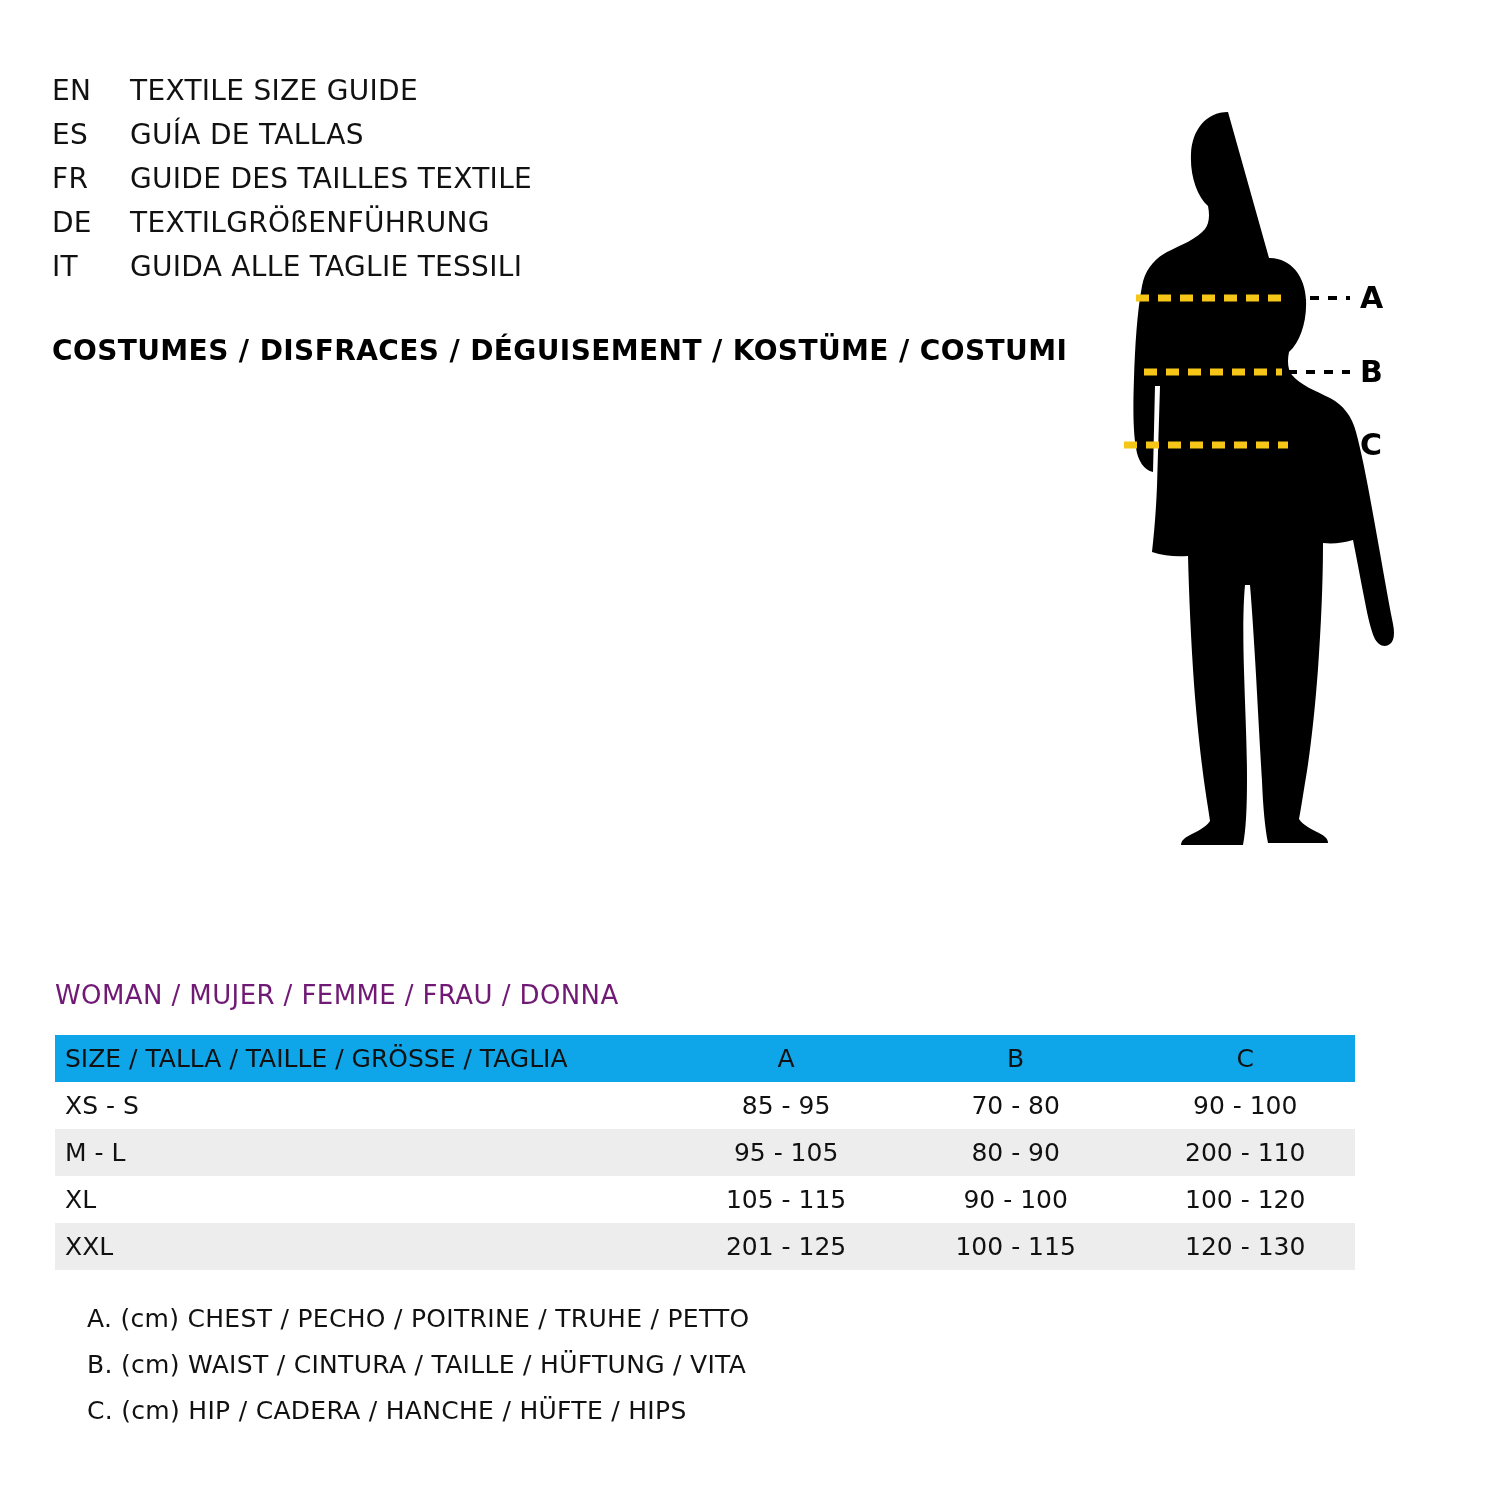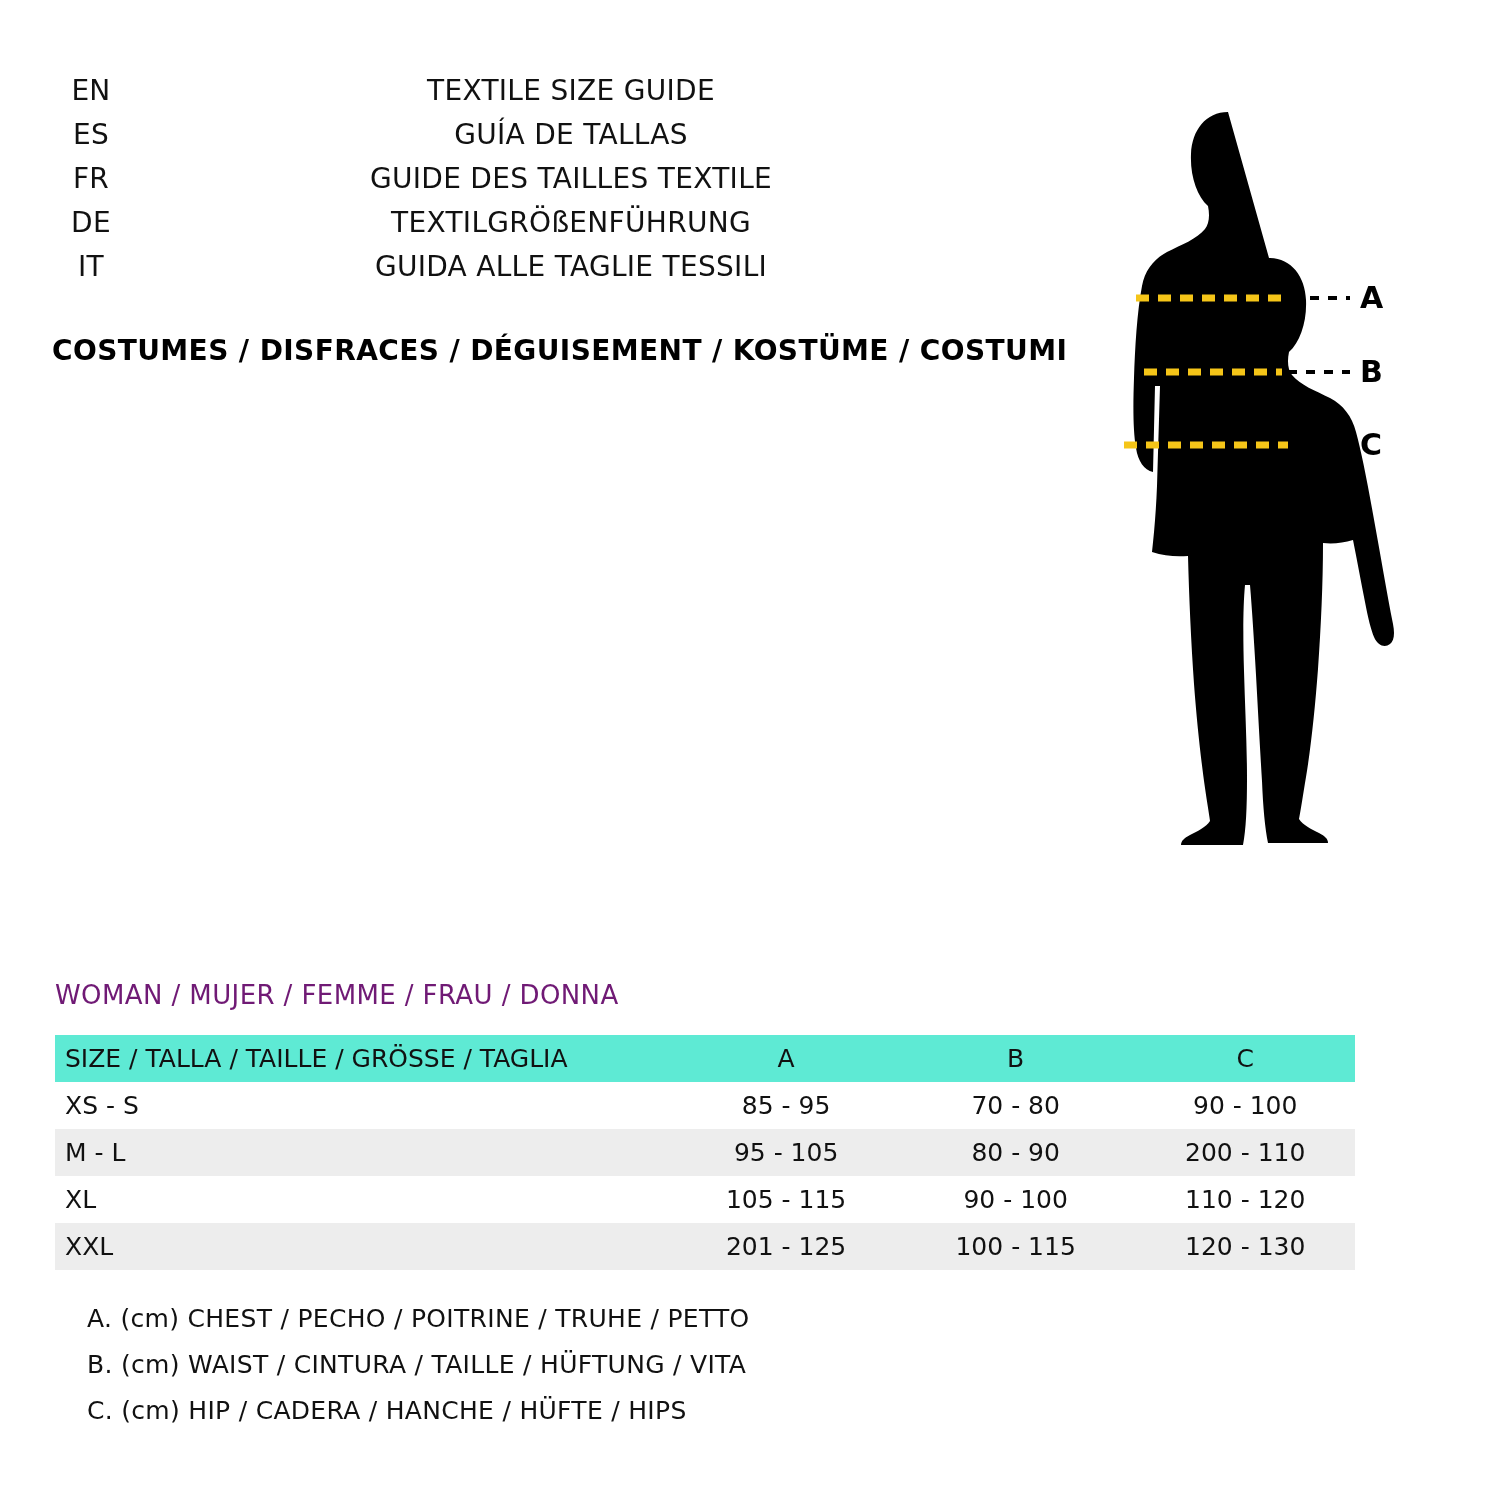--- a/index.html
+++ b/index.html
@@ -15,21 +15,20 @@
     color: #1a1a1a;
     overflow: hidden;
   }
 
   
   .lang-block {
     position: absolute;
     left: 52px;
     top: 74px;
     width: 960px;
-    text-align: center;
   }
   .lang-row {
     display: flex;
     align-items: baseline;
     height: 44px;
     font-size: 28px;
     letter-spacing: 0.3px;
     color: #111111;
   }
   .lang-code {
@@ -96,21 +95,21 @@
     color: #111111;
   }
   table.size-table th,
   table.size-table td {
     padding: 8px 0 8px 10px;
     font-weight: normal;
     text-align: left;
     height: 31px;
   }
   table.size-table thead tr {
-    background: #5eead4;
+    background: #0ea5e9;
   }
   table.size-table tbody tr:nth-child(odd) {
     background: #ffffff;
   }
   table.size-table tbody tr:nth-child(even) {
     background: #ededed;
   }
   .col-size { width: 620px; }
   .col-m { width: 226px; text-align: center !important; }
   th.col-m { text-align: center !important; }
@@ -205,21 +204,21 @@
     <tr>
       <td class="col-size">M - L</td>
       <td class="col-m">95 - 105</td>
       <td class="col-m">80 - 90</td>
       <td class="col-m">200 - 110</td>
     </tr>
     <tr>
       <td class="col-size">XL</td>
       <td class="col-m">105 - 115</td>
       <td class="col-m">90 - 100</td>
-      <td class="col-m">110 - 120</td>
+      <td class="col-m">100 - 120</td>
     </tr>
     <tr>
       <td class="col-size">XXL</td>
       <td class="col-m">201 - 125</td>
       <td class="col-m">100 - 115</td>
       <td class="col-m">120 - 130</td>
     </tr>
   </tbody>
 </table>
 

